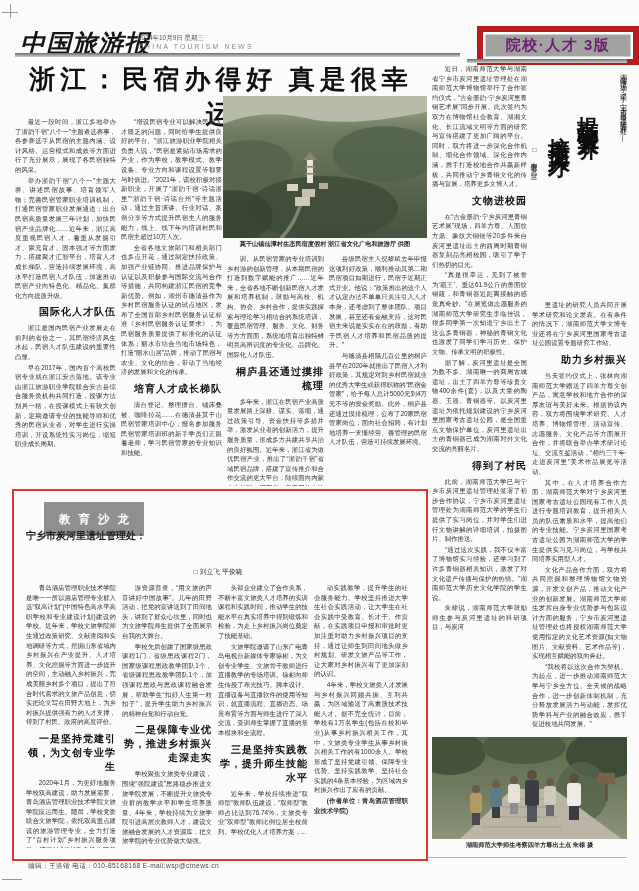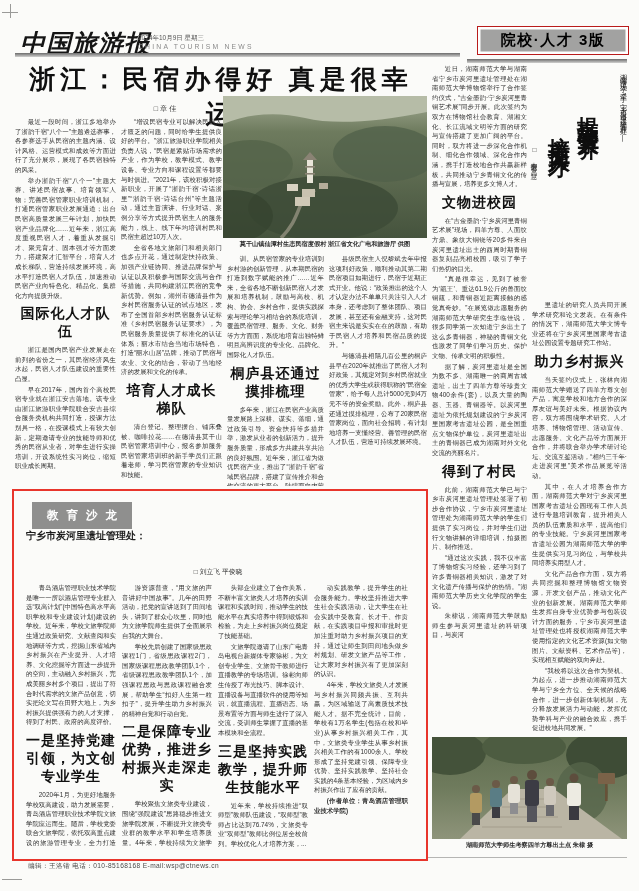--- a/index.html
+++ b/index.html
@@ -5,29 +5,29 @@
   html,body{margin:0;padding:0;background:#e9e9e7;}
   .page{position:relative;width:639px;height:891px;margin:0 auto;background:#fbfbf9;
         font-family:"Liberation Sans",sans-serif;overflow:hidden;color:#2e2e2e;}
   .abs{position:absolute;}
   
   .logo{font-family:"DejaVu Serif",serif;font-style:italic;font-weight:bold;
         font-size:25px;color:#151515;transform:skewX(-8deg);letter-spacing:1px;}
   .dateblock{font-size:6.5px;color:#555;line-height:9px;}
   .dateblock .en{letter-spacing:2.2px;color:#8a8a8a;font-size:6.8px;}
   .rule{background:linear-gradient(#6b6b6b,#d0d0cf);}
-  .badge{background:#a2a2a1;border:1px solid #b91c1c;box-shadow:inset 0 0 0 2.5px #fff;
-         color:#000000;font-weight:bold;font-size:15px;letter-spacing:1.5px;
+  .badge{background:#a2a2a1;border:6px solid #b91c1c;box-shadow:inset 0 0 0 2.5px #fff;
+         color:#701a75;font-weight:bold;font-size:15px;letter-spacing:1.5px;
          display:flex;align-items:center;justify-content:center;}
   
   .col{overflow:hidden;}
   .bodyp{font-size:6.4px;line-height:9.6px;text-align:justify;margin:0 0 1px;
          text-indent:2em;color:#303030;}
   .ending{font-weight:bold;text-indent:2em;}
-  .subhead{font-size:14px;font-weight:bold;text-align:center;margin:5px 0 4px;
+  .subhead{font-size:10px;font-weight:bold;text-align:right;margin:5px 0 4px;
            color:#111;letter-spacing:1px;}
   .hl-serif{font-family:"Liberation Serif",serif;font-weight:900;color:#101010;}
   .caption{font-size:6.2px;font-weight:bold;color:#2b2b2b;text-align:center;}
   .byline{font-size:7.2px;color:#333;text-align:center;}
   
   .vert{writing-mode:vertical-rl;}
   .v-kicker{font-size:7px;letter-spacing:2.5px;color:#1d1d1d;}
   .v-hl{font-family:"Liberation Serif",serif;font-weight:900;font-size:22px;
         letter-spacing:4px;color:#0e0e0e;}
   .v-byline{font-size:6.5px;color:#333;letter-spacing:1px;}
@@ -57,21 +57,20 @@
   </div>
   <div class="abs dateblock" style="left:138px;top:33px;">
     <div>2024年10月9日 星期三</div>
     <div class="en">CHINA TOURISM NEWS</div>
   </div>
   <div class="abs rule" style="left:15px;top:53px;width:445px;height:4px;"></div>
   <div class="abs badge" style="left:477px;top:26px;width:150px;height:27px;">院校·人才 3版</div>
   <div class="abs rule" style="left:467px;top:59px;width:160px;height:4px;"></div>
 
   <div class="abs hl-serif" style="left:15px;top:62px;width:412px;text-align:center;font-size:26px;letter-spacing:5px;">浙江：民宿办得好 真是很幸运</div>
-  <div class="abs byline" style="left:15px;top:104px;width:300px;">□ 章 佳</div>
 
   <div class="abs photo" style="left:223px;top:96px;width:204px;height:142px;">
     <svg viewBox="0 0 204 142" preserveAspectRatio="none">
       <defs>
         <linearGradient id="pg1" x1="0" y1="0" x2="0" y2="1">
           <stop offset="0" stop-color="#a3ab93"></stop>
             <stop offset="0.25" stop-color="#6e7b5e"></stop>
             <stop offset="1" stop-color="#45533d"></stop>
         </linearGradient>
       </defs>
@@ -181,21 +180,21 @@
           <rect x="137" y="69" width="10" height="14" fill="#3a3a40"></rect>
       </g>
       <rect x="166" y="36" width="17" height="11" rx="1" fill="#7a6248"></rect>
       <rect x="173" y="47" width="2.6" height="17" fill="#675138"></rect>
     </svg>
   </div>
   <div class="abs caption" style="left:432px;top:841px;width:195px;">湖南师范大学师生考察四羊方尊出土点 朱棣 摄</div>
 
   <div class="abs redbox" style="left:12px;top:489px;width:412px;height:368px;"></div>
 
-  <div class="abs salon" style="left:32px;top:502px;width:92px;height:27px;padding-left:8px;">教育沙龙</div>
+  <div class="abs salon" style="left:44px;top:502px;width:92px;height:34px;padding-left:8px;">教育沙龙</div>
   <div class="abs leadin" style="left:26px;top:529px;">宁乡市炭河里遗址管理处：</div>
   <div class="abs byline" style="left:26px;top:567px;width:384px;font-size:6.8px;">□ 刘立飞 平俊晓</div>
 
   <div class="abs col" style="left:26px;top:583px;width:90px;height:265px;">
       <p class="bodyp">青岛酒店管理职业技术学院是唯一一所以酒店管理专业群入选“双高计划”(中国特色高水平高职学校和专业建设计划)建设的学校。近年来，学校文旅学院师生通过政策研究、文献查阅和实地调研等方式，挖掘山东省域内乡村振兴在产业提升、人才培养、文化挖掘等方面进一步提升的空间，主动融入乡村振兴，完成美丽乡村多个项目，提出了符合时代需求的文旅产品创意，切实把论文写在田野大地上，为乡村振兴提供强有力的人才支撑，得到了村民、政府的高度评价。</p>
       <h4 class="subhead">一是坚持党建引领，为文创专业学生</h4>
       <p class="bodyp">2020年1月，为更好地服务学校双高建设，助力发展需要，青岛酒店管理职业技术学院文旅学院应运而生。随后，学校党委联合文旅学院，依托双高重点建设的旅游管理专业，全力打造了“百村计划”乡村振兴服务项目，该项计划以“千名学生下基层，百个乡村共振兴”为主题，开展红色资源调查和文旅志愿服务等工作，旨在通过广大文旅教师和青年学生的力量，培育“地方离不开、行业都认可”的乡村振兴服务力量。</p>
     </div>
   <div class="abs col" style="left:122px;top:583px;width:90px;height:265px;">
       <p class="bodyp">游资源普查，“用文旅的声音讲好中国故事”。几年的田野活动，把党的宣讲送到了田间地头，讲到了群众心坎里，同时也为文旅学院师生提供了全面展示自我的大舞台。</p>

